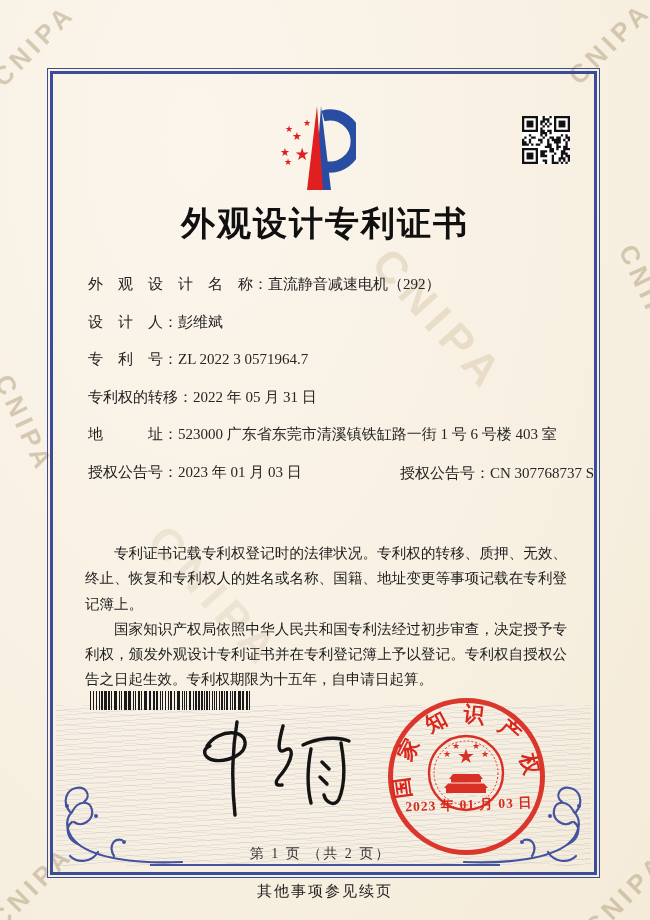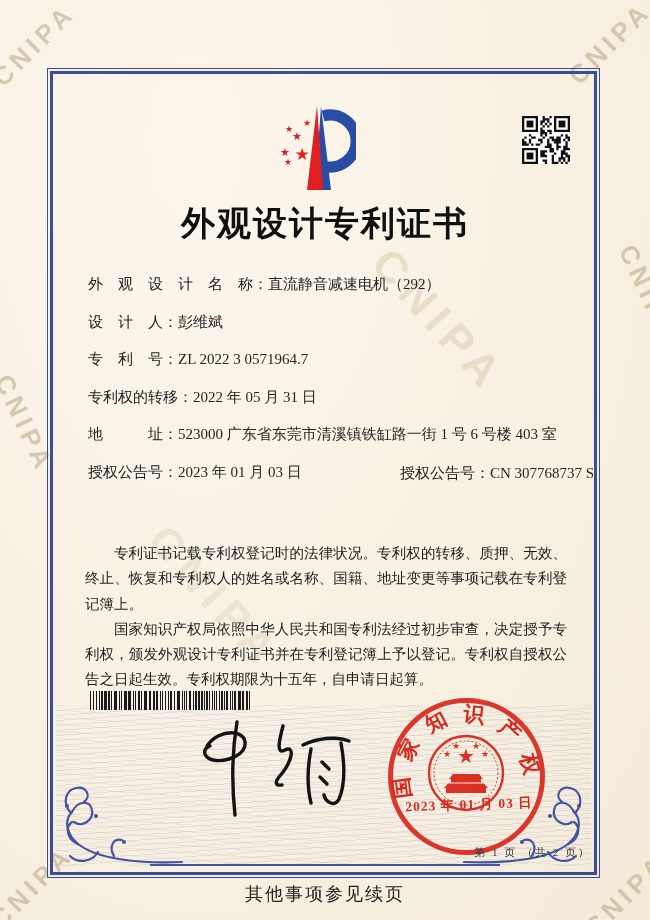--- a/index.html
+++ b/index.html
@@ -48,22 +48,22 @@
     position:absolute; left:93px; top:743px; font-size:15px; line-height:28px;
     font-family:"Liberation Sans","DejaVu Sans",sans-serif; color:#2e2e2e; font-weight:600;
   }
   .signature{position:absolute; left:185px; top:714px; width:180px; height:106px;}
   .seal{position:absolute; left:385px; top:695px; width:163px; height:163px;}
   .seal-date{
     position:absolute; left:394px; top:796px; width:150px; text-align:center;
     font-size:13.5px; font-weight:bold; color:#d6281c; letter-spacing:1px;
     transform:rotate(-2deg); white-space:nowrap;
   }
-  .page-no{position:absolute; left:50px; top:845px; width:541px; text-align:right; font-size:11px; letter-spacing:2px; color:#333;}
-  .continuation{position:absolute; left:0; top:882px; width:650px; text-align:center; font-size:18px; letter-spacing:2px; color:#222;}
+  .page-no{position:absolute; left:50px; top:845px; width:541px; text-align:center; font-size:14px; letter-spacing:2px; color:#333;}
+  .continuation{position:absolute; left:0; top:882px; width:650px; text-align:center; font-size:15px; letter-spacing:2px; color:#222;}
   .flourish{position:absolute; width:130px; height:85px;}
   .flourish.fl-left{left:54px; top:782px;}
   .flourish.fl-right{left:462px; top:782px; transform:scaleX(-1);}
   svg{display:block;}
 </style>
 </head>
 <body>
 
 <div class="page">
 

